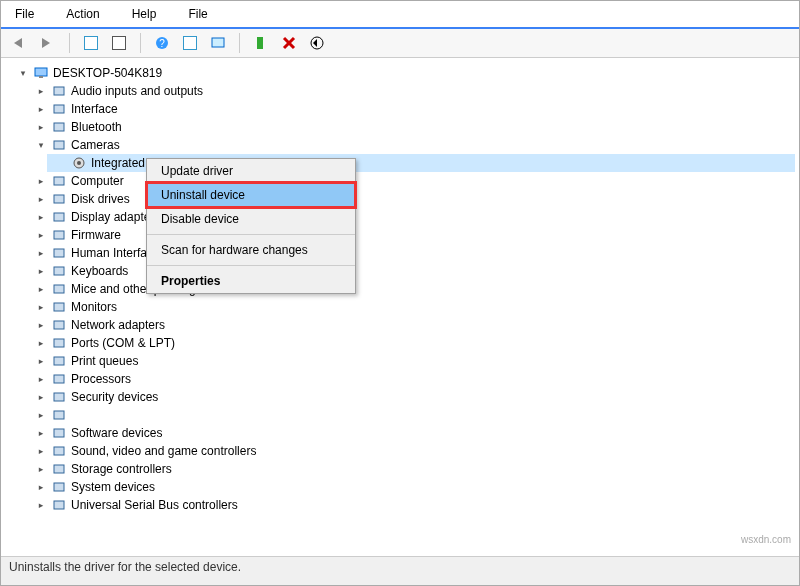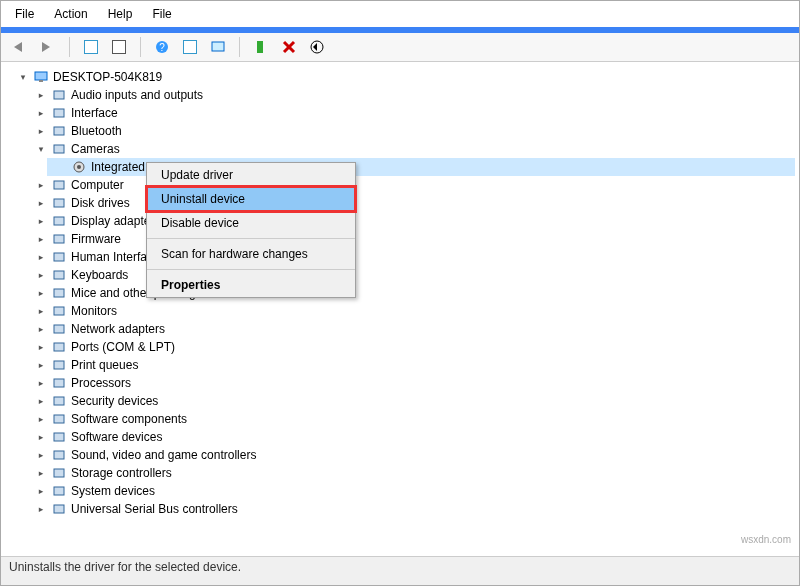--- a/index.html
+++ b/index.html
@@ -3,21 +3,21 @@
 <meta charset="utf-8">
 <style>
   html,body{margin:0;padding:0;font-family:"Segoe UI",Arial,sans-serif;font-size:12px;color:#000;background:#fff;width:800px;height:586px;overflow:hidden}
   .window{display:flex;flex-direction:column;height:100%;border:1px solid #aaa;box-sizing:border-box}
   .titlebar{display:flex;align-items:center;height:30px;padding:0 4px 0 8px;border-bottom:1px solid #ccc}
   .titlebar .t-icon{width:16px;height:16px;margin-right:6px}
   .titlebar .title{flex:1}
   .win-btns{display:flex;gap:0}
   .win-btn{width:46px;height:28px;display:flex;align-items:center;justify-content:center}
   .win-btn svg{width:10px;height:10px}
-  .menubar{display:flex;gap:12px;padding:4px 10px;border-bottom:6px solid #3b82f6}
+  .menubar{display:flex;gap:24px;padding:4px 10px;border-bottom:2px solid #3b82f6}
   .menubar span{padding:2px 4px}
   .toolbar{display:flex;align-items:center;gap:6px;padding:3px 8px;border-bottom:1px solid #ccc;background:#f7f7f7}
   .tb-sep{width:1px;height:20px;background:#ccc;margin:0 4px}
   .tb-btn{width:22px;height:22px;display:flex;align-items:center;justify-content:center}
   .tree{flex:1;overflow:auto;padding:6px 4px;position:relative}
   .row{display:flex;align-items:center;height:18px;line-height:18px;padding-left:8px;white-space:nowrap}
   .arrow{width:12px;text-align:center;font-size:9px;color:#555}
   .icon{width:16px;height:16px;margin:0 4px;display:flex;align-items:center;justify-content:center}
   .label{}
   .l0{margin-left:4px}
@@ -274,21 +274,20 @@
         </span>
         <span class="label">Security devices</span>
       </div>
       <div class="row l1">
         <span class="arrow">▸</span>
         <span class="icon">
           <svg width="14" height="14">
             <rect x="2" y="3" width="10" height="8" fill="#cde" stroke="#369"></rect>
           </svg>
         </span>
-        <span class="label">Software components</span>
       </div>
       <div class="row l1">
         <span class="arrow">▸</span>
         <span class="icon">
           <svg width="14" height="14">
             <rect x="2" y="3" width="10" height="8" fill="#cde" stroke="#369"></rect>
           </svg>
         </span>
         <span class="label">Software devices</span>
       </div>

